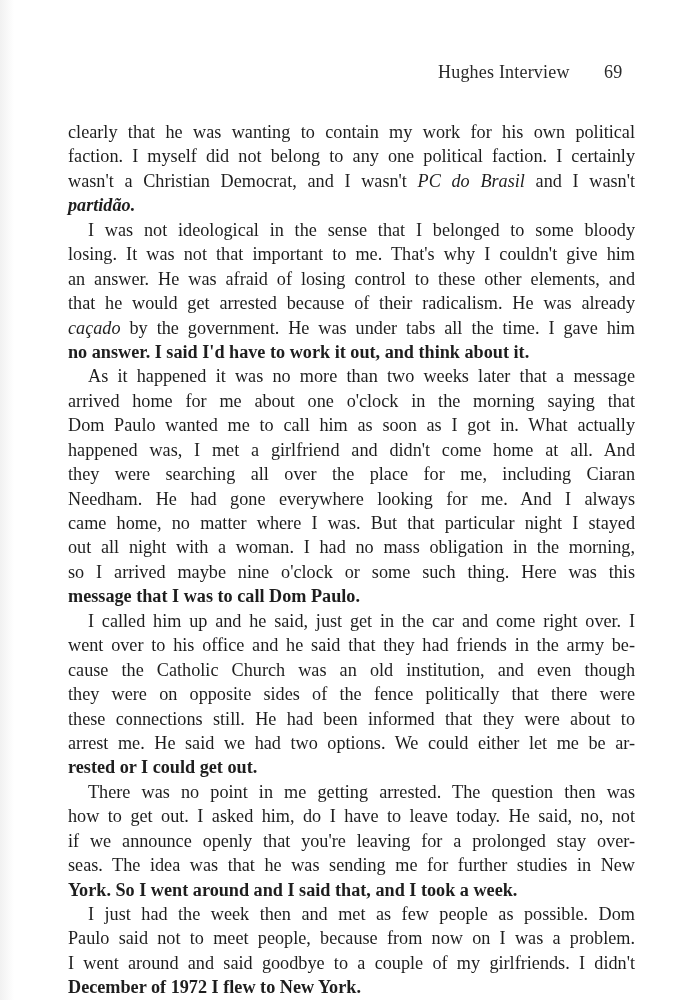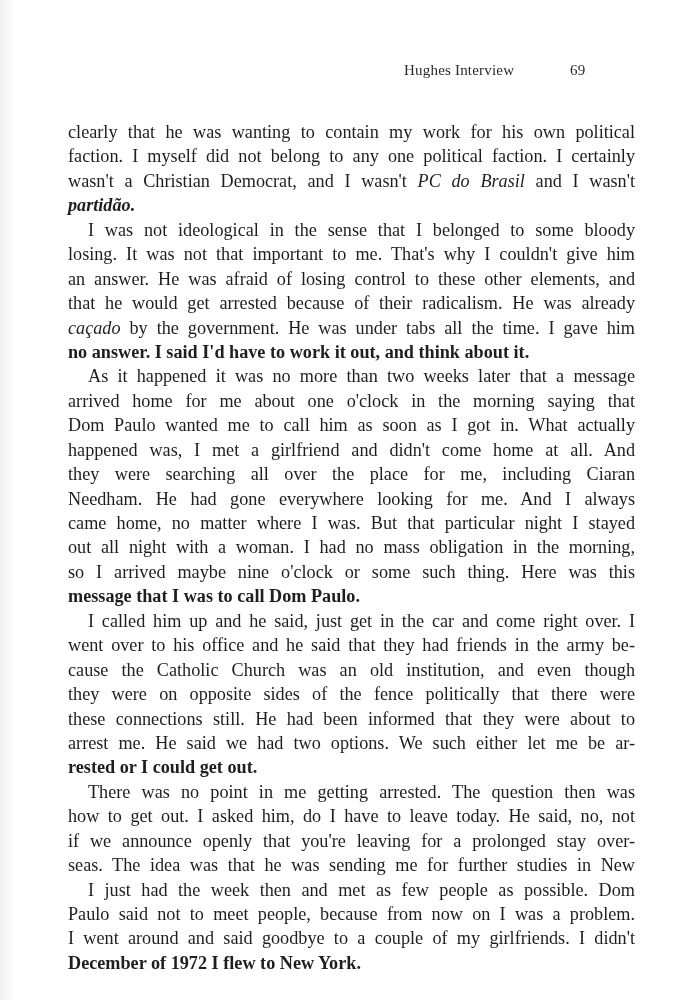--- a/index.html
+++ b/index.html
@@ -8,22 +8,22 @@
     background: #ffffff;
     position: relative;
     font-family: "Liberation Serif", "DejaVu Serif", serif;
     color: #1e1e1e;
   }
   .page-edge {
     position: absolute; left: 0; top: 0; width: 14px; height: 1000px;
     background: linear-gradient(to right, #f1f1f1, #ffffff);
   }
   .running-head {
-    position: absolute; top: 62px; left: 404px; width: 230px; height: 24px;
-    font-size: 15px; letter-spacing: 0.2px; color: #2a2a2a;
+    position: absolute; top: 62px; left: 438px; width: 230px; height: 24px;
+    font-size: 18px; letter-spacing: 0.2px; color: #2a2a2a;
   }
   .running-head .title { position: absolute; left: 0; top: 0; }
   .running-head .pageno { position: absolute; left: 166px; top: 0; }
   .body-text {
     position: absolute; left: 68px; top: 120px; width: 567px;
     font-size: 18.2px; line-height: 24.45px;
   }
   .line {
     display: block; height: 24.45px; white-space: nowrap;
     text-align: justify; text-align-last: justify;
@@ -61,23 +61,24 @@
     <span class="line">Needham. He had gone everywhere looking for me. And I always</span>
     <span class="line">came home, no matter where I was. But that particular night I stayed</span>
     <span class="line">out all night with a woman. I had no mass obligation in the morning,</span>
     <span class="line">so I arrived maybe nine o'clock or some such thing. Here was this</span>
     <span class="line last">message that I was to call Dom Paulo.</span>
     <span class="line indent">I called him up and he said, just get in the car and come right over. I</span>
     <span class="line">went over to his office and he said that they had friends in the army be-</span>
     <span class="line">cause the Catholic Church was an old institution, and even though</span>
     <span class="line">they were on opposite sides of the fence politically that there were</span>
     <span class="line">these connections still. He had been informed that they were about to</span>
-    <span class="line">arrest me. He said we had two options. We such either let me be ar-</span>
+    <span class="line">arrest me. He said we had two options. We could either let me be ar-</span>
     <span class="line last">rested or I could get out.</span>
     <span class="line indent">There was no point in me getting arrested. The question then was</span>
     <span class="line">how to get out. I asked him, do I have to leave today. He said, no, not</span>
     <span class="line">if we announce openly that you're leaving for a prolonged stay over-</span>
     <span class="line">seas. The idea was that he was sending me for further studies in New</span>
+    <span class="line last">York. So I went around and I said that, and I took a week.</span>
     <span class="line indent">I just had the week then and met as few people as possible. Dom</span>
     <span class="line">Paulo said not to meet people, because from now on I was a problem.</span>
     <span class="line">I went around and said goodbye to a couple of my girlfriends. I didn't</span>
     <span class="line last">December of 1972 I flew to New York.</span>
   </div>
 
 </body></html>

